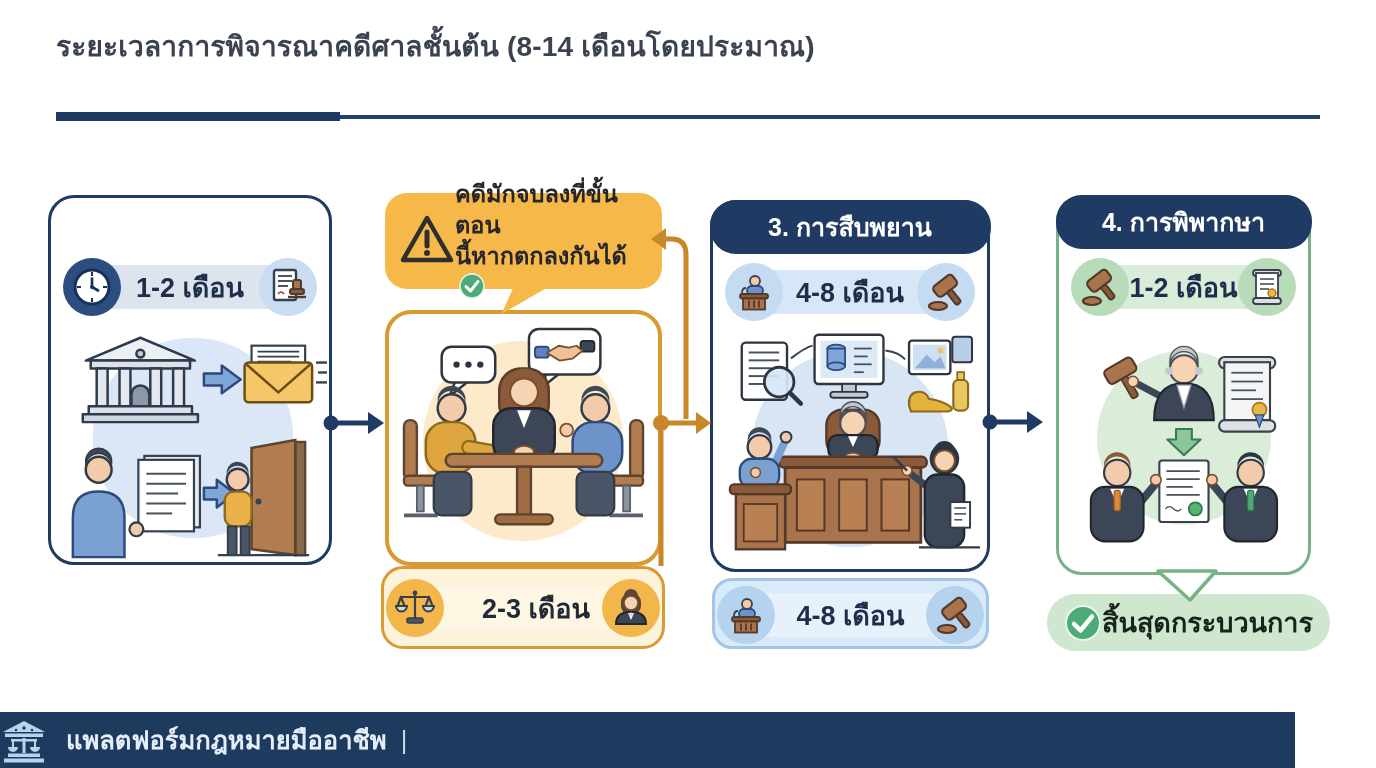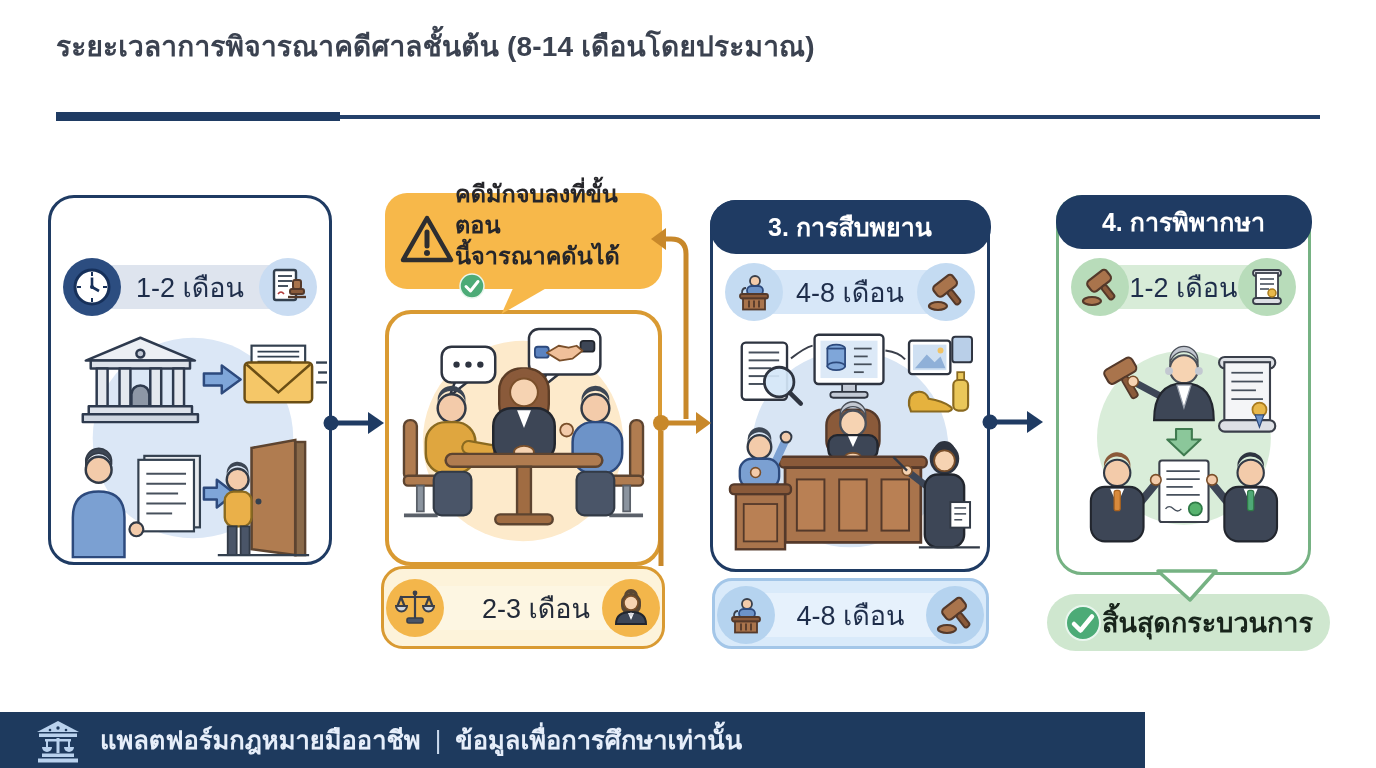--- a/index.html
+++ b/index.html
@@ -8,21 +8,21 @@
   
   .title{position:absolute;left:56px;top:24px;margin:0;font-size:28px;font-weight:800;color:#3b4250;letter-spacing:.2px;white-space:nowrap;}
   .rule-thick{position:absolute;left:56px;top:112px;width:284px;height:9px;background:#1f3b63;}
   .rule-thin{position:absolute;left:340px;top:115px;width:980px;height:3.5px;background:#24416b;}
   
   .panel{position:absolute;background:#fff;border:3.5px solid #1f3b63;border-radius:26px;box-sizing:border-box;}
   .p-header{position:absolute;top:-3.5px;left:-3.5px;right:-3.5px;height:54px;background:#1f3b63;border-radius:26px;
             display:flex;align-items:center;justify-content:center;color:#fff;font-size:25px;font-weight:700;z-index:3;}
   .badge-row{position:absolute;top:58px;left:10px;right:10px;height:62px;z-index:2;}
   .badge-pill{position:absolute;left:32px;right:32px;top:9px;height:44px;border-radius:10px;
-              display:flex;align-items:center;justify-content:center;font-size:27px;font-weight:400;color:#1e2d4a;}
+              display:flex;align-items:center;justify-content:center;font-size:27px;font-weight:700;color:#1e2d4a;}
   .icon-circle{position:absolute;top:2px;width:58px;height:58px;border-radius:50%;display:flex;align-items:center;justify-content:center;}
   .icon-circle.l{left:2px;} .icon-circle.r{right:2px;}
   .illus{position:absolute;left:2px;right:2px;top:118px;bottom:2px;display:flex;align-items:center;justify-content:center;}
   
   .p1 .badge-pill{background:#dee4ee;}
   .p1 .icon-circle.l{background:#2c4d80;} .p1 .icon-circle.r{background:#c9dcf2;}
   .p3 .badge-pill{background:#d7e7f8;}
   .p3 .icon-circle{background:#c4dbf2;}
   .p4{border-color:#76b283;}
   .p4 .badge-pill{background:#d8ecd8;}
@@ -39,22 +39,22 @@
   .bb2{left:381px;top:566px;width:284px;height:83px;background:#fdf3da;border:3.5px solid #d99a32;border-radius:22px;}
   .bb2 .badge-pill{background:#fdf6e2;top:17px;color:#222a38;padding-left:26px;}
   .bb2 .icon-circle{background:#f3b64b;top:10px;}
   .bb3{left:712px;top:578px;width:277px;height:71px;background:#d9eafa;border:3px solid #a3c6e8;border-radius:20px;}
   .bb3 .badge-pill{background:#e6f1fc;top:12px;}
   .bb3 .icon-circle{background:#b5d3ef;top:5px;}
   .end-badge{position:absolute;left:1047px;top:594px;width:283px;height:57px;background:#cfe7cf;border-radius:29px;
              display:flex;align-items:center;justify-content:center;z-index:3;}
   .end-badge span{font-size:27px;font-weight:800;color:#18241b;}
   
-  .footer{position:absolute;left:0;top:712px;width:1145px;height:56px;background:#1e3a5e;
-          display:flex;align-items:center;padding-left:34px;box-sizing:border-box;gap:18px;}
+  .footer{position:absolute;left:0;top:712px;width:1295px;height:56px;background:#1e3a5e;
+          display:flex;align-items:center;box-sizing:border-box;gap:18px;}
   .footer-text{display:flex;align-items:center;gap:14px;font-size:25.5px;font-weight:600;color:#e6eefa;}
   .footer-sep{color:#c9d8ec;font-weight:400;}
   
   .connectors{position:absolute;left:0;top:0;width:1376px;height:768px;z-index:4;pointer-events:none;}
 </style>
 </head>
 <body>
 
 <div class="canvas">
 
@@ -159,21 +159,21 @@
   <section class="callout">
     <span>
       <svg width="56" height="52" viewBox="0 0 56 52">
           <polygon points="28,5 52,47 4,47" fill="none" stroke="#2e2e30" stroke-width="4.5" stroke-linejoin="round"></polygon>
           <line x1="28" y1="19" x2="28" y2="33" stroke="#2e2e30" stroke-width="5" stroke-linecap="round"></line>
           <circle cx="28" cy="40" r="3" fill="#2e2e30"></circle>
         </svg>
     </span>
     <p class="callout-text">
       <span>คดีมักจบลงที่ขั้นตอน</span><br>
-      <span>นี้จารณาคดันได้</span>
+      <span>นี้หากตกลงกันได้</span>
       <svg width="26" height="26" viewBox="0 0 26 26" style="vertical-align:-4px;margin-left:4px;">
           <circle cx="13" cy="13" r="12" fill="#4cab77" stroke="#e9f6ee" stroke-width="1.5"></circle>
           <polyline points="7,13.5 11.5,18 19,8.5" fill="none" stroke="#fff" stroke-width="3" stroke-linecap="round" stroke-linejoin="round"></polyline>
         </svg>
     </p>
   </section>
   <div class="callout-tail"></div>
 
   <section class="box2">
     <svg width="267" height="246" viewBox="0 0 269 248">
@@ -539,17 +539,16 @@
       <line x1="13" y1="24" x2="13" y2="30" stroke="#b9d2ee" stroke-width="2"></line>
       <line x1="35" y1="24" x2="35" y2="30" stroke="#b9d2ee" stroke-width="2"></line>
       <path d="M8,30 a5,5 0 0 0 10,0 z" fill="#b9d2ee"></path>
       <path d="M30,30 a5,5 0 0 0 10,0 z" fill="#b9d2ee"></path>
       <rect x="8" y="36.5" width="32" height="3.5" fill="#b9d2ee"></rect>
       <rect x="4" y="41.5" width="40" height="4" fill="#b9d2ee"></rect>
     </svg>
     <div class="footer-text">
       <span>แพลตฟอร์มกฎหมายมืออาชีพ</span>
       <span class="footer-sep">|</span>
-      <span>ข้อมูลเพื่อการศึกษาเท่านั้น</span>
     </div>
   </footer>
 
 </div>
 
 </body></html>

